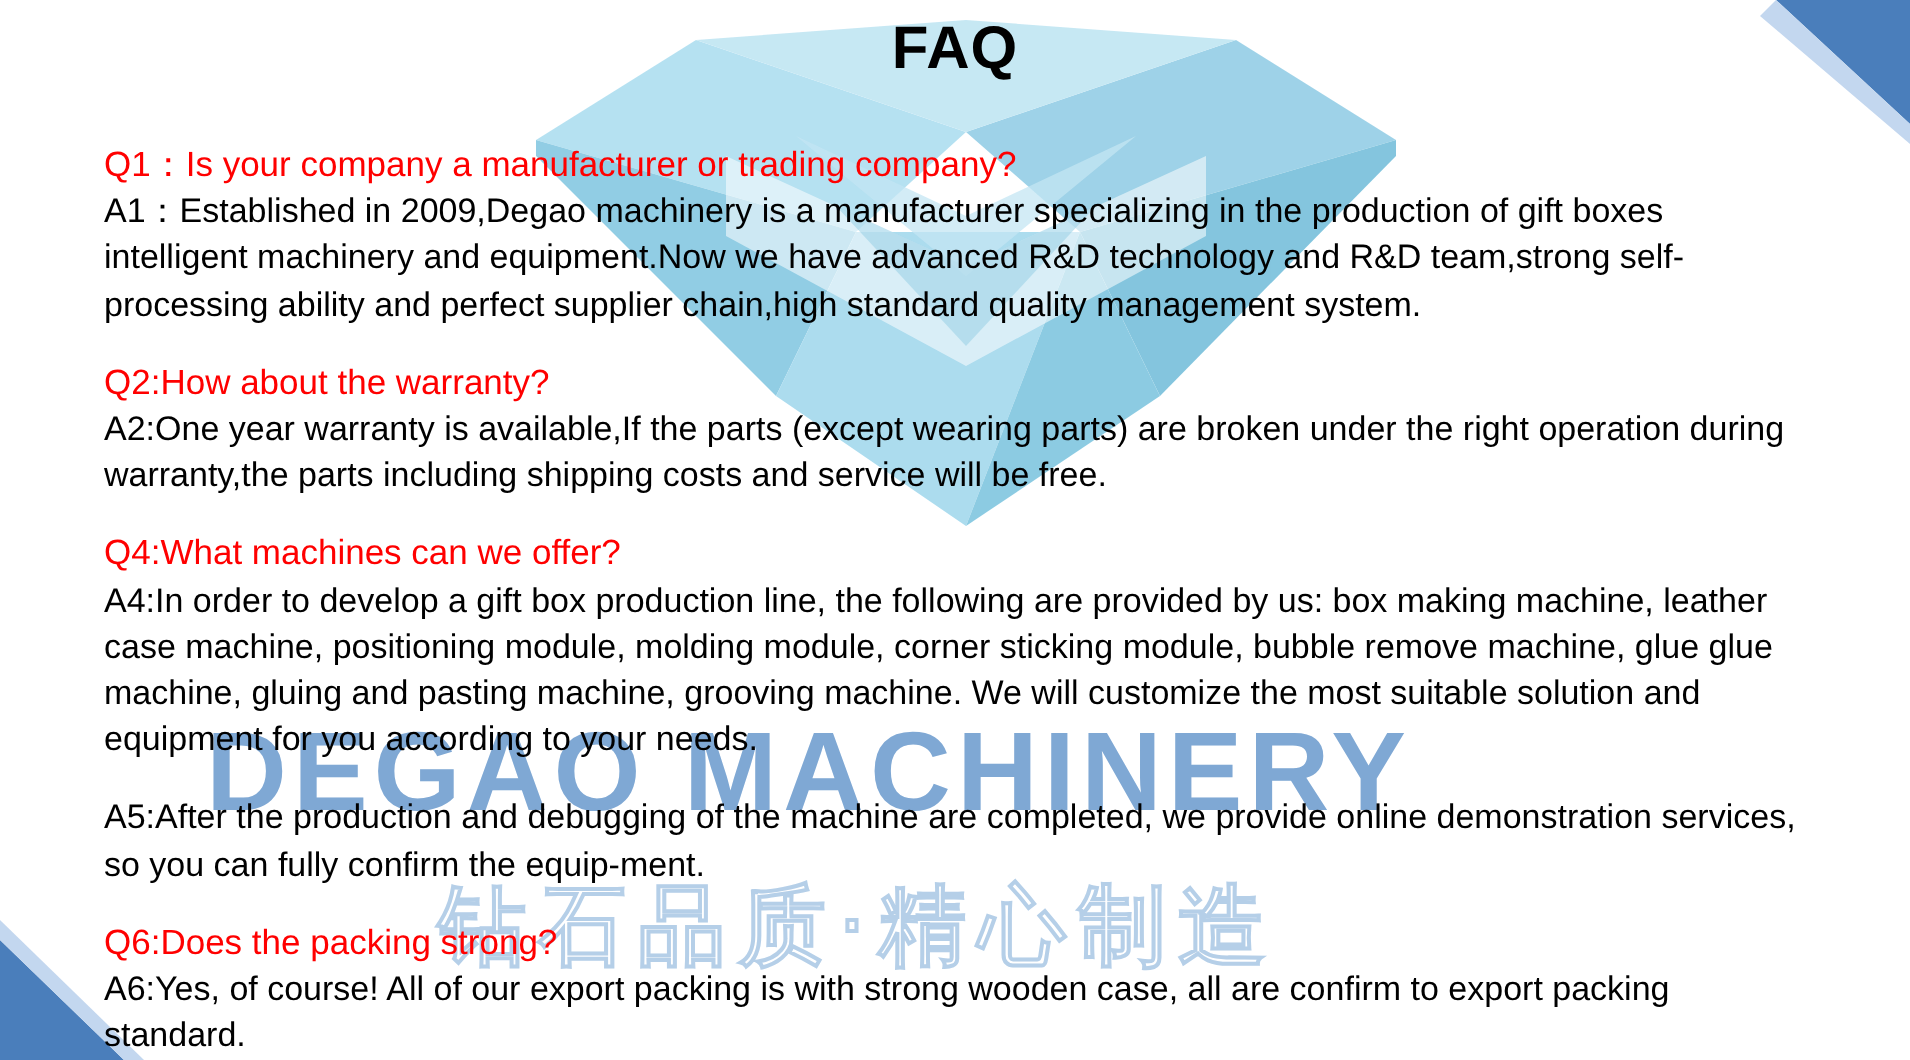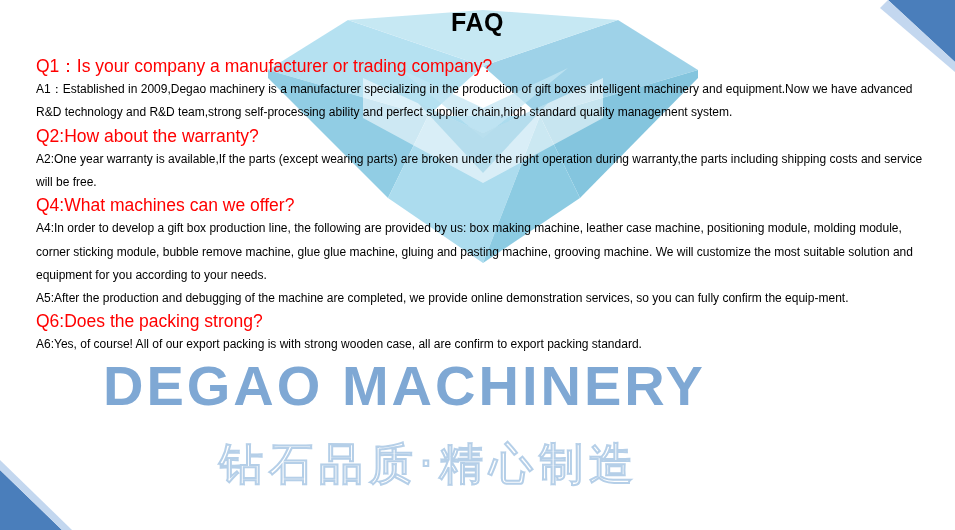--- a/index.html
+++ b/index.html
@@ -84,43 +84,43 @@
   #content {
     position: absolute;
     inset: 0;
   }
   #page-title {
     position: absolute;
     top: 8px;
     left: 0;
     width: 955px;
     text-align: center;
-    font-size: 25px;
+    font-size: 30px;
     font-weight: bold;
     color: #000000;
     letter-spacing: 0.5px;
   }
   #faq-list {
     position: absolute;
     left: 36px;
     top: 55px;
     width: 888px;
   }
   .faq-block {
-    margin: 0;
+    margin: 16px;
   }
   .faq-q {
     color: #ff0000;
     font-size: 17.5px;
     line-height: 23.2px;
     margin: 0;
   }
   .faq-a {
     color: #000000;
-    font-size: 12px;
+    font-size: 17px;
     line-height: 23.2px;
     margin: 0;
   }
 </style>
 </head>
 <body>
 
 <div id="slide">
 
   <div id="watermark-layer">

